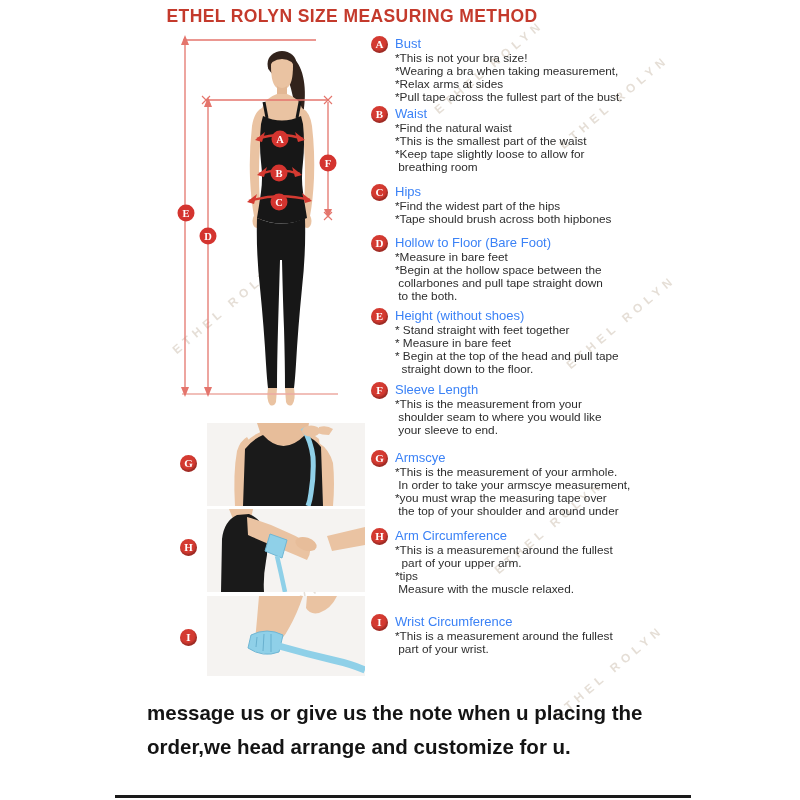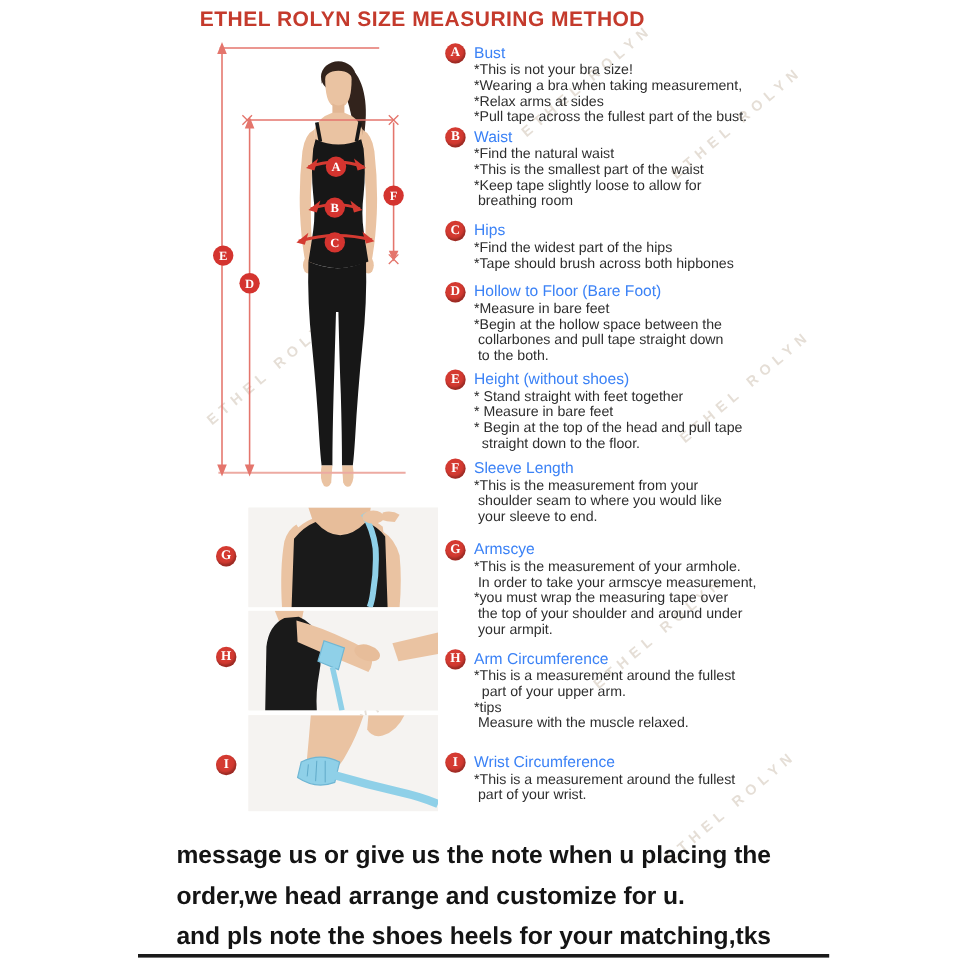--- a/index.html
+++ b/index.html
@@ -223,21 +223,20 @@
         </div>
       </div>
       <div class="sec">
         <div class="badge">G</div>
         <div>
           <div class="stitle">Armscye</div>
           <div class="bline">*This is the measurement of your armhole.</div>
           <div class="bline"> In order to take your armscye measurement,</div>
           <div class="bline">*you must wrap the measuring tape over</div>
           <div class="bline"> the top of your shoulder and around under</div>
-          <div class="bline"> your armpit.</div>
         </div>
       </div>
       <div class="sec">
         <div class="badge">H</div>
         <div>
           <div class="stitle">Arm Circumference</div>
           <div class="bline">*This is a measurement around the fullest</div>
           <div class="bline">  part of your upper arm.</div>
           <div class="bline">*tips</div>
           <div class="bline"> Measure with the muscle relaxed.</div>
@@ -248,16 +247,15 @@
         <div>
           <div class="stitle">Wrist Circumference</div>
           <div class="bline">*This is a measurement around the fullest</div>
           <div class="bline"> part of your wrist.</div>
         </div>
       </div>
     </div>
 
   <div class="footer-line" style="top:701px;">message us or give us the note when u placing the</div>
   <div class="footer-line" style="top:735px;">order,we head arrange and customize for u.</div>
-  <div class="footer-line" style="top:769px;">and pls note the shoes heels for your matching,tks</div>
   <div class="footer-underline"></div>
 
 </div>
 
 </body></html>

